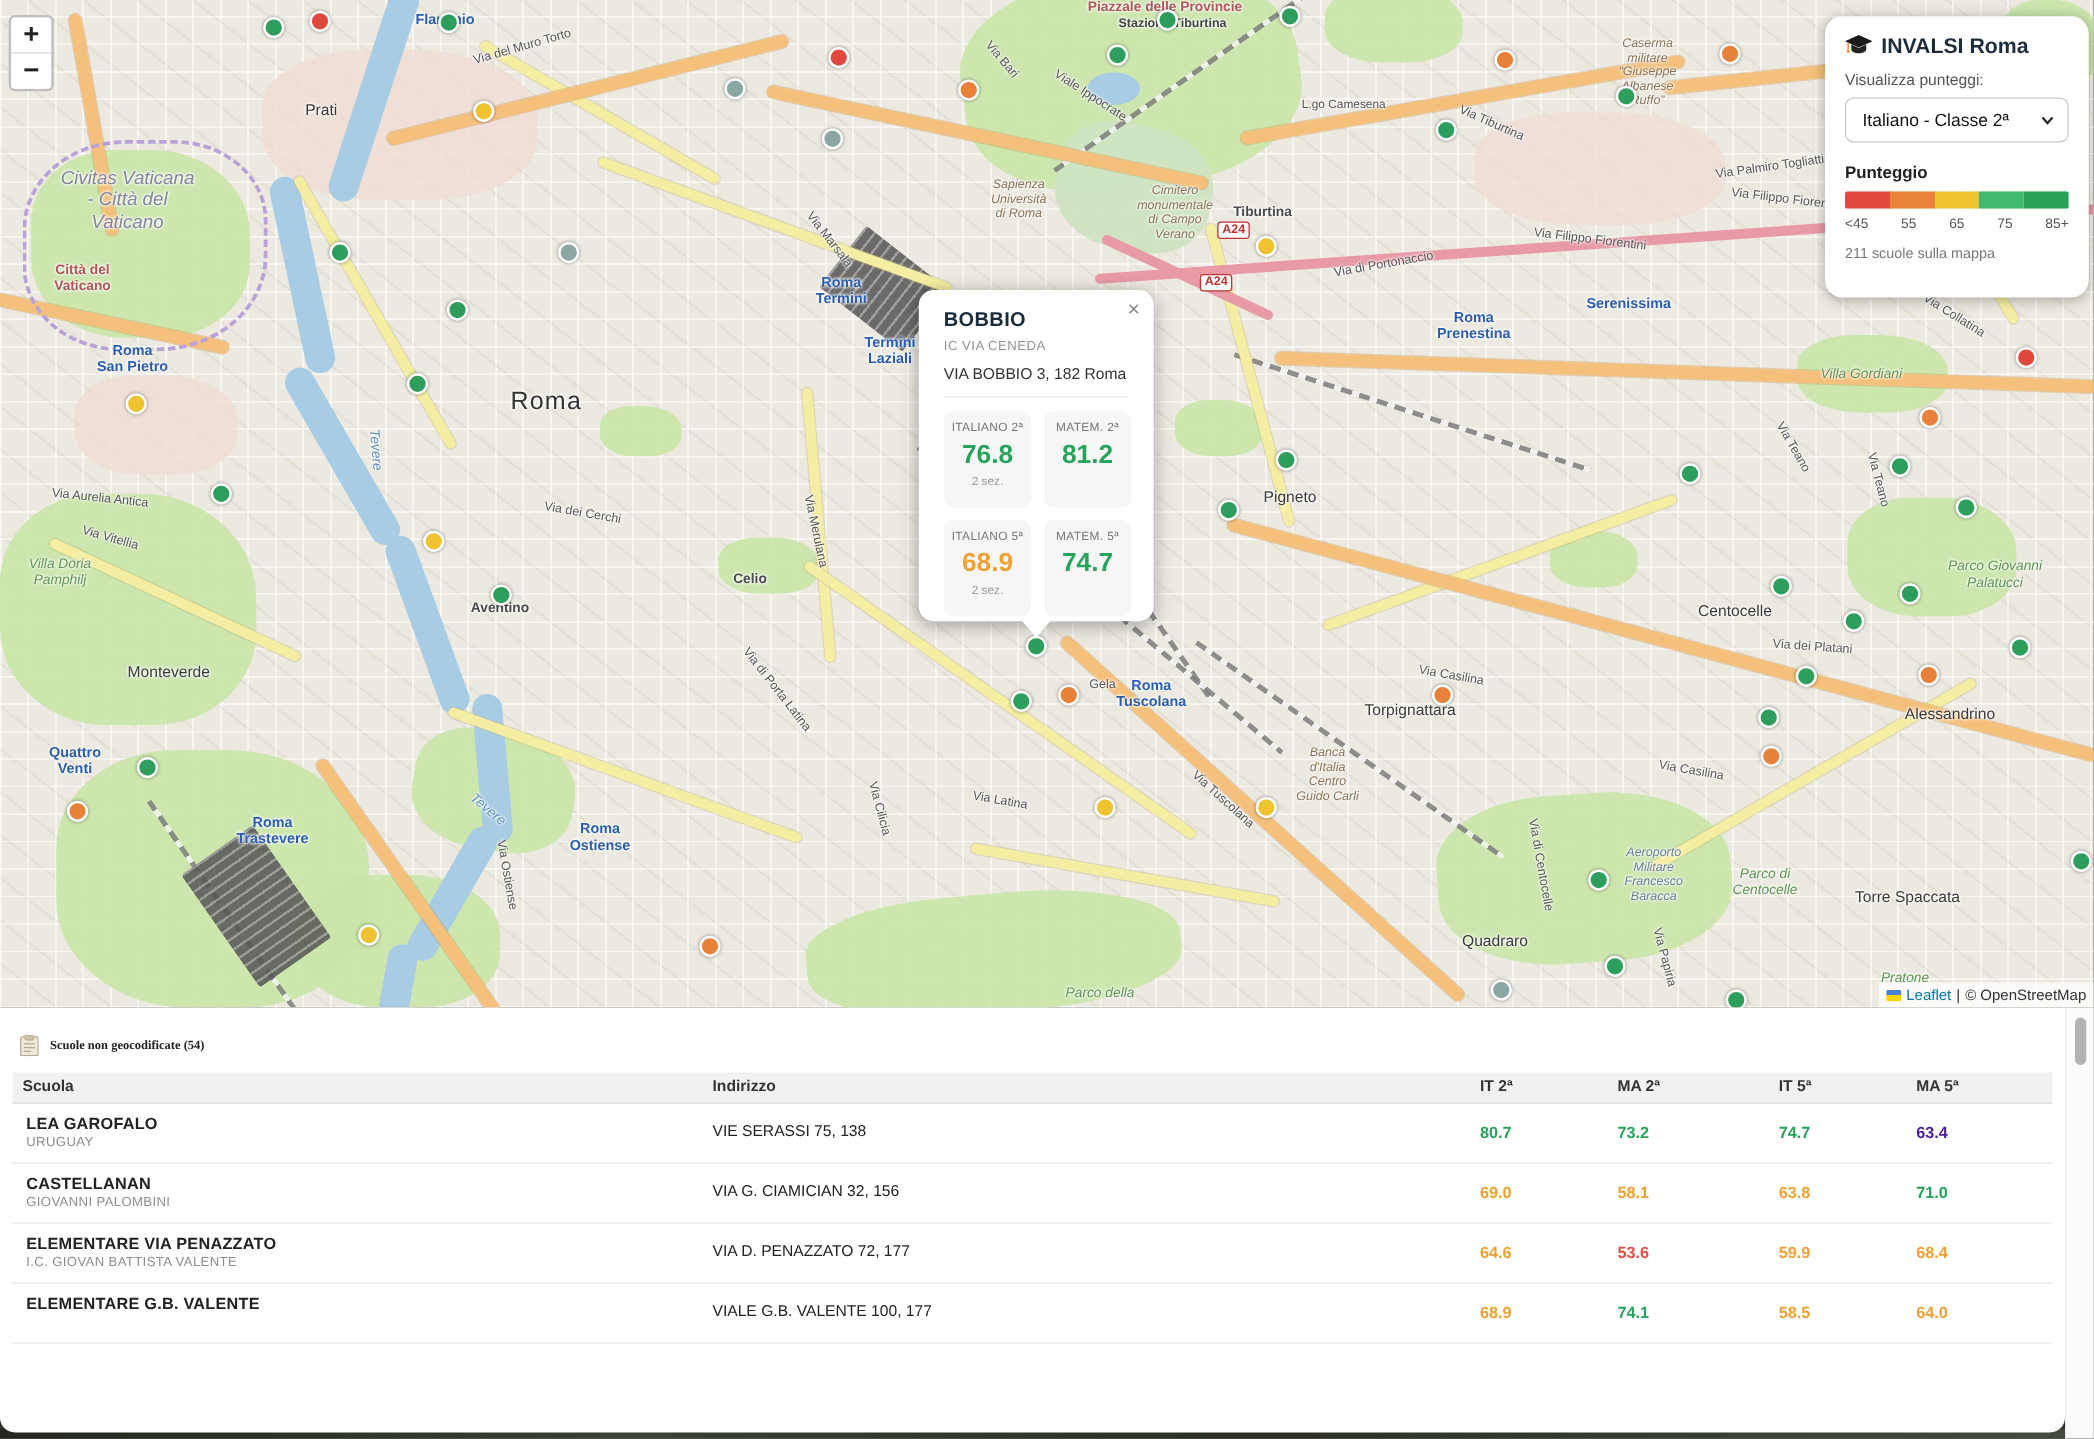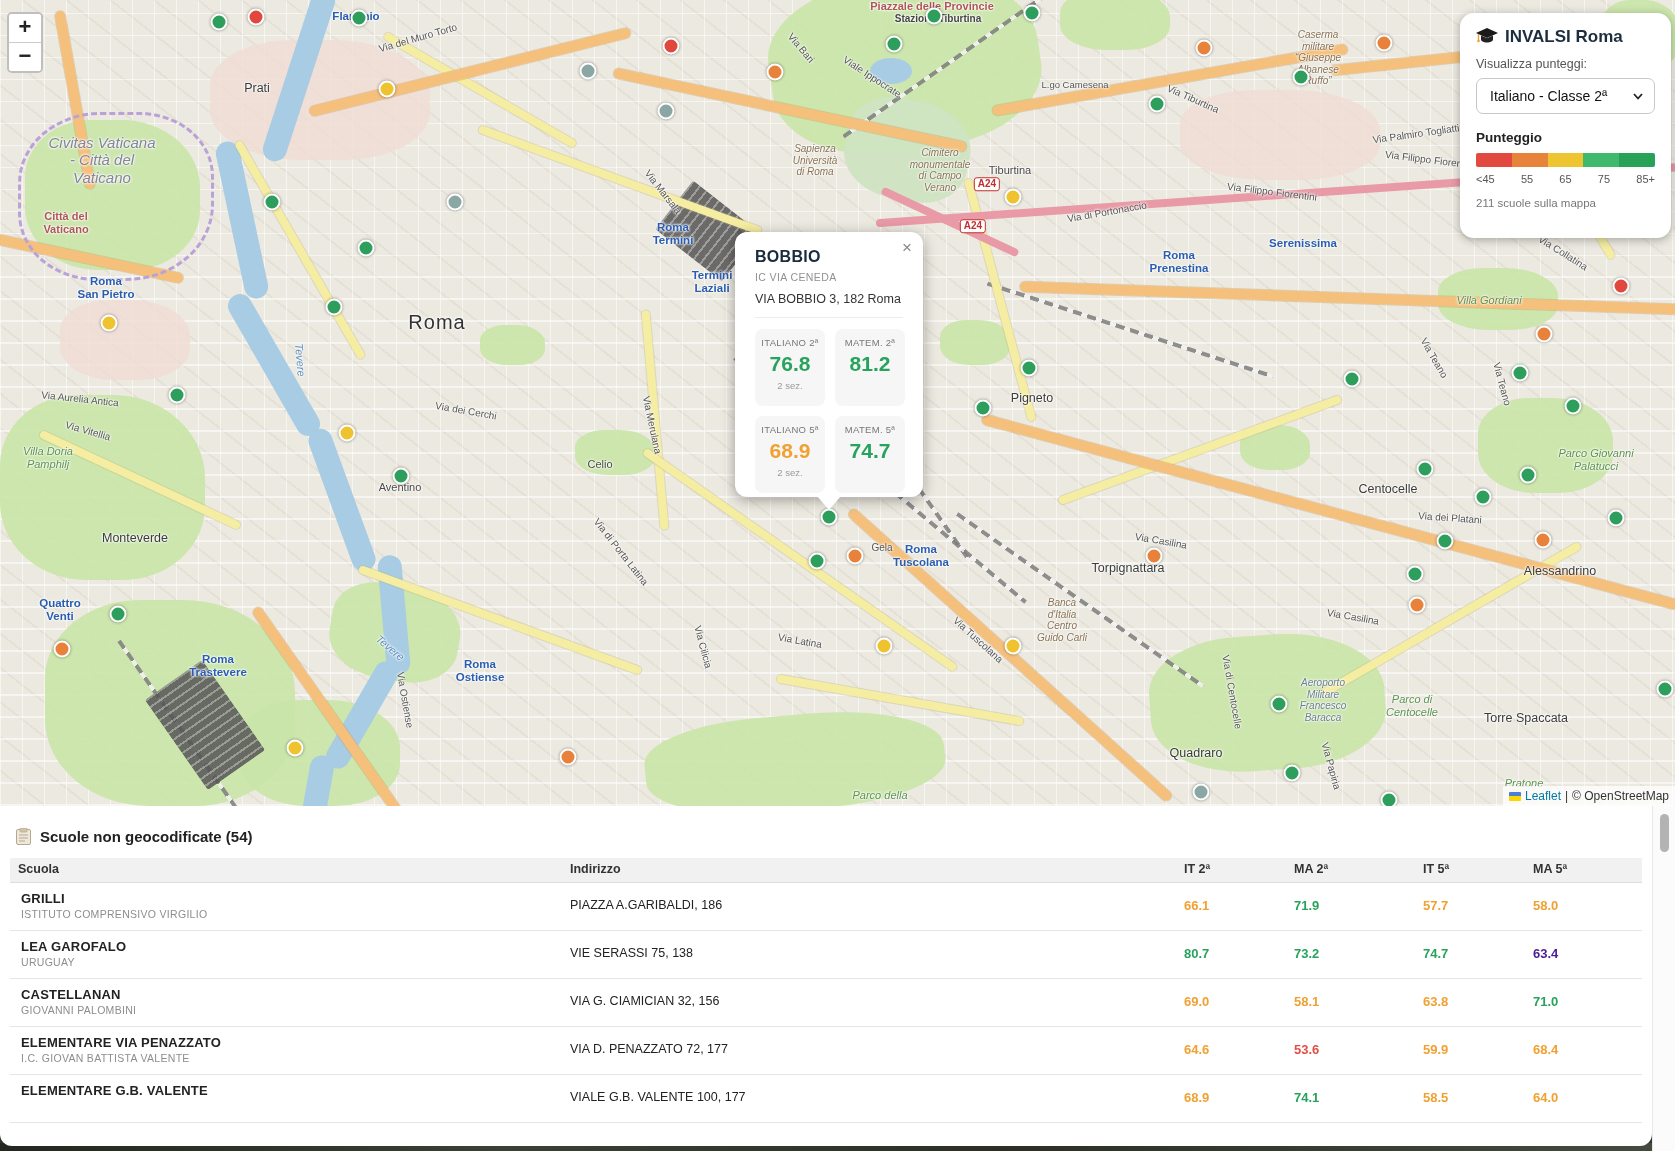--- a/index.html
+++ b/index.html
@@ -25,21 +25,21 @@
   .sh-rail {height:4px;background:repeating-linear-gradient(to right,#7d7d7d 0 9px,#f2f2f2 9px 15px);opacity:.85;}
   .sh-yard {background:#555;background-image:repeating-linear-gradient(90deg,rgba(255,255,255,.35) 0 2px,transparent 2px 8px);opacity:.85;border-radius:3px;}
 
   #vatican{position:absolute;left:18px;top:112px;width:190px;height:163px;
            border:3px dashed #b9a2d8;border-radius:42% 38% 45% 40%;}
 
   .mlabel{position:absolute;transform:translate(-50%,-50%);white-space:pre-line;text-align:center;
           text-shadow:0 0 3px #fff,0 0 3px #fff,0 0 2px #fff;pointer-events:none;line-height:1.15;}
   .l-city {font-size:20px;color:#333;letter-spacing:1px;}
   .l-dist {font-size:12.5px;color:#3a3a3a;}
-  .l-dist-sm{font-size:11px;color:#4a4a4a;}
+  .l-dist-sm{font-size:11px;color:#4a4a4a;font-weight:bold;}
   .l-stn  {font-size:11.5px;color:#2a5db0;font-weight:bold;}
   .l-park {font-size:11px;color:#5d9350;font-style:italic;}
   .l-st   {font-size:10px;color:#555;}
   .l-poi  {font-size:10px;color:#8a7355;font-style:italic;}
   .l-aero {font-size:10px;color:#6b7f94;font-style:italic;}
   .l-water{font-size:11px;color:#5f8fc0;font-style:italic;}
   .l-vat  {font-size:15px;color:#84849c;font-style:italic;}
   .l-redpoi{font-size:11px;color:#b05555;font-weight:bold;}
   .l-tiny {font-size:9.5px;color:#555;}
   .l-stn-dark{font-size:10px;color:#444;font-weight:bold;}
@@ -93,21 +93,21 @@
   #legendbar i{flex:1;}
   #ticks{display:flex;justify-content:space-between;font-size:11px;color:#555;margin-top:6px;}
   #count{font-size:11.5px;color:#777;margin-top:12px;}
 
   
   #bottomstrip{position:absolute;left:0;top:1143px;width:1675px;height:8px;
       background:linear-gradient(90deg,#23271f,#3a4034 30%,#2b2f26 60%,#454b3e);}
   #card{position:absolute;left:0;top:806px;width:1652px;height:340px;background:#fff;
         border-radius:0 0 12px 12px;overflow:hidden;z-index:10;}
   #card .heading{position:absolute;left:16px;top:22px;display:flex;align-items:center;gap:9px;
-                 font-size:15px;font-weight:bold;color:#222;}
+                 font-size:10px;font-weight:bold;color:#222;font-family:Liberation Serif, serif;}
   #thead{position:absolute;left:10px;right:10px;top:52px;height:24px;background:#f1f1f2;
          border-bottom:1px solid #ddd;}
   .hcell{position:absolute;top:4px;font-size:12.5px;font-weight:bold;color:#333;}
   #rows{position:absolute;left:10px;right:10px;top:77px;}
   .trow{position:relative;height:47px;border-bottom:1px solid #e5e5e5;}
   .trow .nm{position:absolute;left:11px;top:8px;font-size:13px;font-weight:bold;color:#222;letter-spacing:.2px;}
   .trow .sb{position:absolute;left:11px;top:25px;font-size:10.5px;color:#8d8d8d;letter-spacing:.3px;}
   .trow .ad{position:absolute;left:560px;top:15px;font-size:12.5px;color:#222;}
   .trow .vl{position:absolute;top:15px;font-size:13px;font-weight:bold;}
   #gutter{position:absolute;left:1652px;top:806px;width:23px;height:345px;background:#fbfbfb;
@@ -437,29 +437,20 @@
   <div id="thead">
       <span class="hcell" style="left: 8px;">Scuola</span>
       <span class="hcell" style="left: 560px;">Indirizzo</span>
       <span class="hcell" style="left: 1174px;">IT 2ª</span>
       <span class="hcell" style="left: 1284px;">MA 2ª</span>
       <span class="hcell" style="left: 1413px;">IT 5ª</span>
       <span class="hcell" style="left: 1523px;">MA 5ª</span>
     </div>
   <div id="rows">
       <div class="trow">
-        <div class="nm">GRILLI</div>
-        <div class="sb">ISTITUTO COMPRENSIVO VIRGILIO</div>
-        <div class="ad">PIAZZA A.GARIBALDI, 186</div>
-        <div class="vl" style="left: 1174px; color: rgb(240, 161, 50);">66.1</div>
-        <div class="vl" style="left: 1284px; color: rgb(39, 163, 92);">71.9</div>
-        <div class="vl" style="left: 1413px; color: rgb(240, 161, 50);">57.7</div>
-        <div class="vl" style="left: 1523px; color: rgb(240, 161, 50);">58.0</div>
-      </div>
-      <div class="trow">
         <div class="nm">LEA GAROFALO</div>
         <div class="sb">URUGUAY</div>
         <div class="ad">VIE SERASSI 75, 138</div>
         <div class="vl" style="left: 1174px; color: rgb(39, 163, 92);">80.7</div>
         <div class="vl" style="left: 1284px; color: rgb(39, 163, 92);">73.2</div>
         <div class="vl" style="left: 1413px; color: rgb(39, 163, 92);">74.7</div>
         <div class="vl" style="left: 1523px; color: #4c1d95;">63.4</div>
       </div>
       <div class="trow">
         <div class="nm">CASTELLANAN</div>

